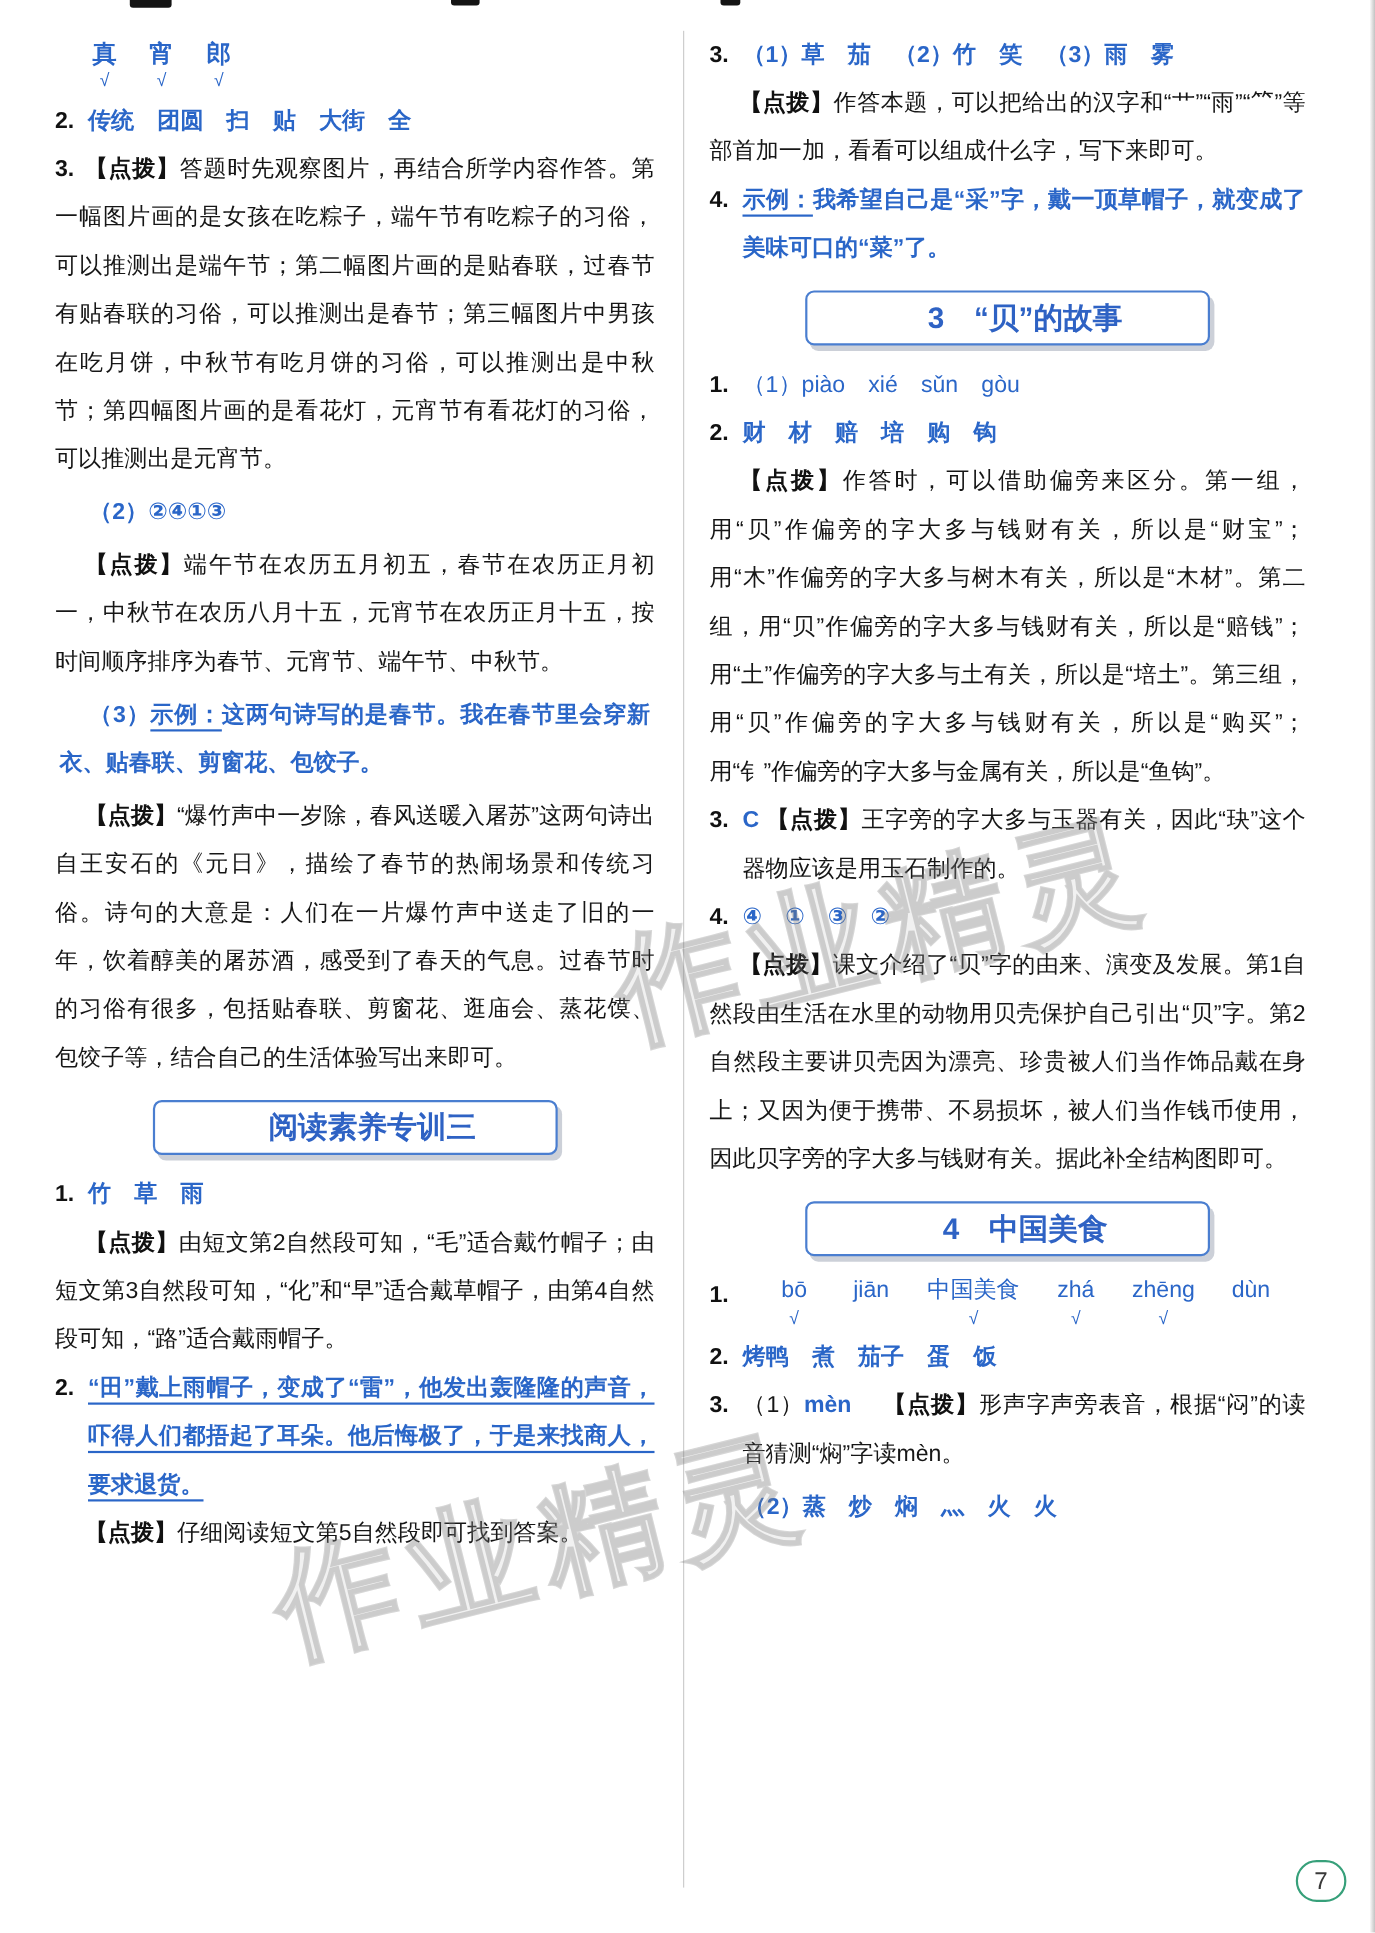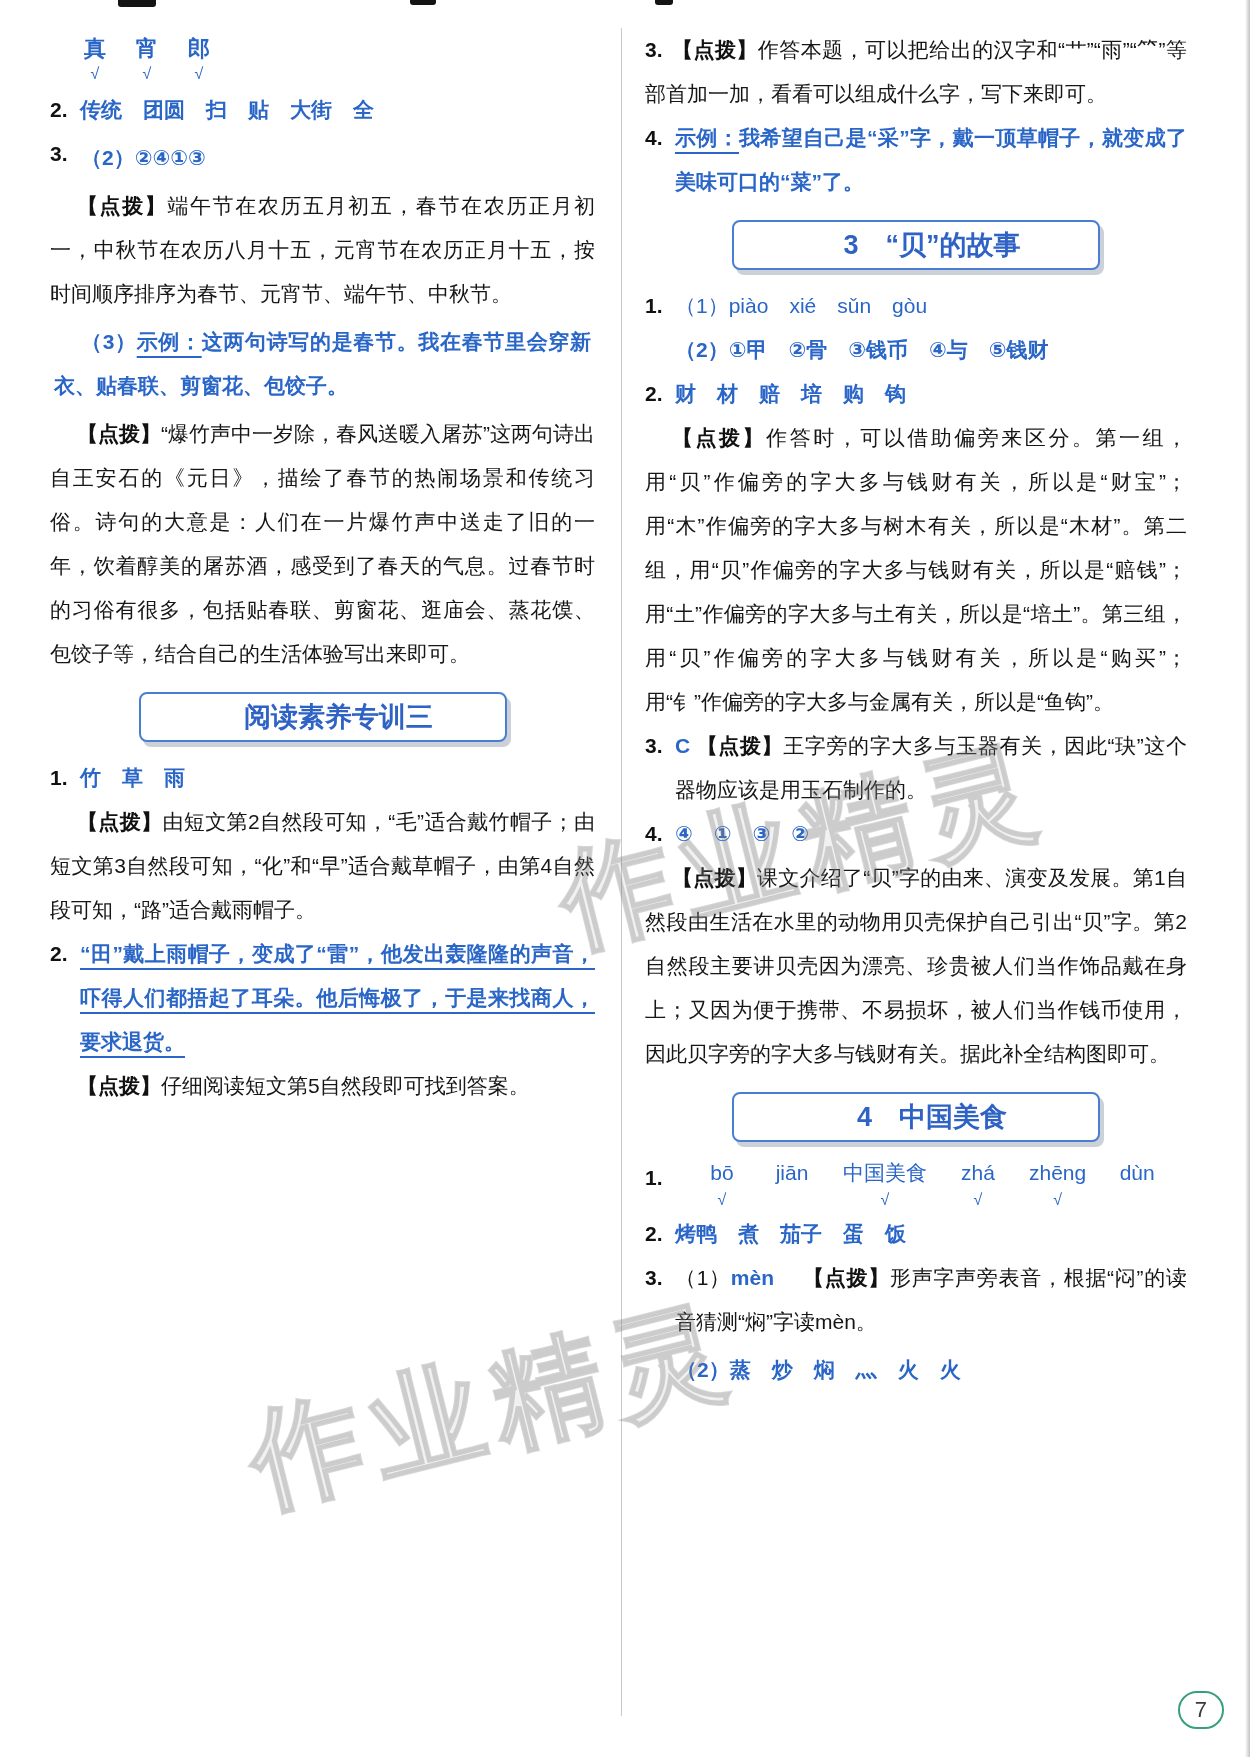--- a/index.html
+++ b/index.html
@@ -79,20 +79,23 @@
 
     <div class="item">
       <span class="num">2.</span>
       <span class="ans bold">传统　团圆　扫　贴　大街　全</span>
     </div>
 
     <div class="item">
       <span class="num">3.</span>
     </div>
 
+    <p class="tip">
+      <span class="tiplabel">【点拨】</span><span>答题时先观察图片，再结合所学内容作答。第一幅图片画的是女孩在吃粽子，端午节有吃粽子的习俗，可以推测出是端午节；第二幅图片画的是贴春联，过春节有贴春联的习俗，可以推测出是春节；第三幅图片中男孩在吃月饼，中秋节有吃月饼的习俗，可以推测出是中秋节；第四幅图片画的是看花灯，元宵节有看花灯的习俗，可以推测出是元宵节。</span>
+    </p>
 
     <p class="sub ans bold">（2）②④①③</p>
 
     <p class="tip">
       <span class="tiplabel">【点拨】</span><span>端午节在农历五月初五，春节在农历正月初一，中秋节在农历八月十五，元宵节在农历正月十五，按时间顺序排序为春节、元宵节、端午节、中秋节。</span>
     </p>
 
     <p class="sub">
       <span class="ans bold">（3）</span><span class="ans bold underline">示例：</span><span class="ans bold">这两句诗写的是春节。我在春节里会穿新衣、贴春联、剪窗花、包饺子。</span>
     </p>
@@ -122,39 +125,39 @@
     <p class="tip">
       <span class="tiplabel">【点拨】</span><span>仔细阅读短文第5自然段即可找到答案。</span>
     </p>
 
   </div>
 
   <div class="col right">
 
     <div class="item">
       <span class="num">3.</span>
+      <span class="ans bold">（1）草　茄　（2）竹　笑　（3）雨　雾</span>
     </div>
 
     <p class="tip">
       <span class="tiplabel">【点拨】</span><span>作答本题，可以把给出的汉字和“艹”“雨”“⺮”等部首加一加，看看可以组成什么字，写下来即可。</span>
     </p>
 
     <div class="item">
       <span class="num">4.</span>
       <span class="ans bold underline">示例：</span><span class="ans bold">我希望自己是“采”字，戴一顶草帽子，就变成了美味可口的“菜”了。</span>
     </div>
 
     <div class="header-box">
       <span>3　“贝”的故事</span>
     </div>
 
     <div class="item">
       <span class="num">1.</span>
       <div class="ans">（1）piào　xié　sǔn　gòu</div>
-      <div class="ans bold">（2）①甲　②骨　③钱币　④与　⑤钱财</div>
     </div>
 
     <div class="item">
       <span class="num">2.</span>
       <span class="ans bold">财　材　赔　培　购　钩</span>
     </div>
 
     <p class="tip">
       <span class="tiplabel">【点拨】</span><span>作答时，可以借助偏旁来区分。第一组，用“贝”作偏旁的字大多与钱财有关，所以是“财宝”；用“木”作偏旁的字大多与树木有关，所以是“木材”。第二组，用“贝”作偏旁的字大多与钱财有关，所以是“赔钱”；用“土”作偏旁的字大多与土有关，所以是“培土”。第三组，用“贝”作偏旁的字大多与钱财有关，所以是“购买”；用“钅”作偏旁的字大多与金属有关，所以是“鱼钩”。</span>
     </p>

